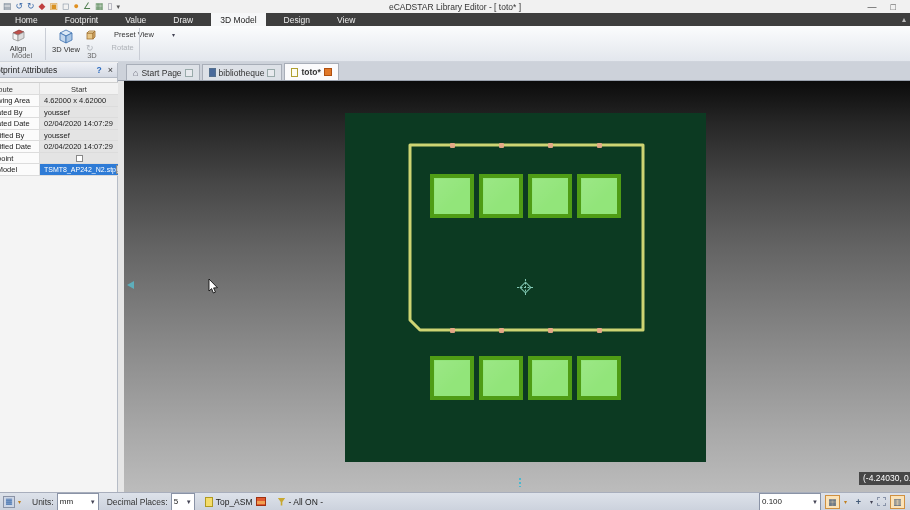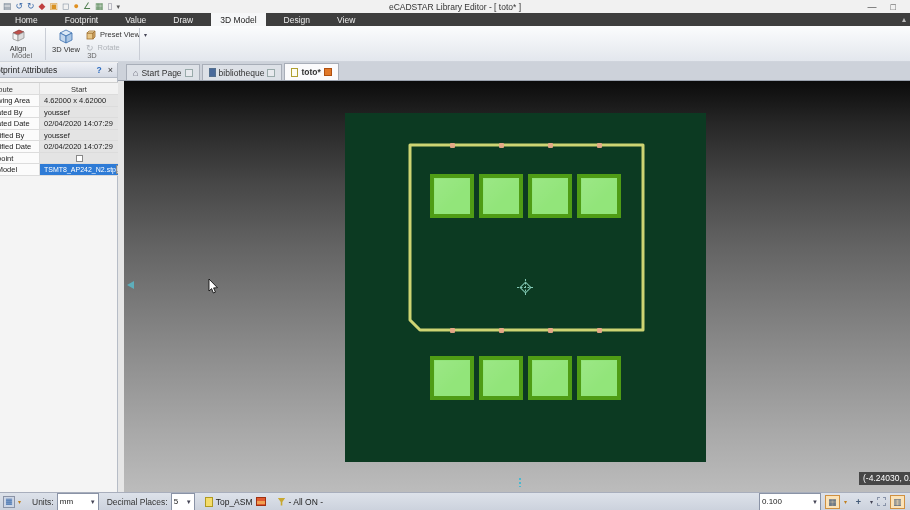--- a/index.html
+++ b/index.html
@@ -29,21 +29,21 @@
   .ribbon-tab.active { background:#f6f7f8; color:#222; }
   .ribbon-collapse { position:absolute; right:4px; top:2px; color:#bbb; font-size:8px; }
   
   .ribbon-body { position:absolute; left:0; top:26px; width:910px; height:36px;
     background:linear-gradient(#fbfcfd,#e3e7ed); border-bottom:1px solid #cfd4dc; }
   .rb-group-label { position:absolute; bottom:1px; font-size:7.5px; color:#666; text-align:center; }
   .rb-sep { position:absolute; top:2px; bottom:1px; width:1px; background:#c9cdd5; }
   .big-btn { position:absolute; top:2px; width:32px; height:30px; display:flex; flex-direction:column;
     align-items:center; justify-content:flex-start; font-size:7.5px; color:#333; cursor:default; }
   .big-btn svg { margin:1px 0 1px; }
-  .small-btn { position:absolute; display:flex; align-items:center; gap:4px; font-size:7.5px; color:#333; height:11px; cursor:default; }
+  .small-btn { position:absolute; display:flex; align-items:center; gap:18px; font-size:7.5px; color:#333; height:11px; cursor:default; }
   .small-btn.disabled { color:#aeb2b8; }
   .small-btn .swatch { display:inline-block; }
   
   .doctab-bar { position:absolute; left:118px; top:62px; width:792px; height:19px;
     background:#cdd2da; border-bottom:1px solid #9aa1ad; display:flex; align-items:flex-end; padding-left:8px; }
   .doctab { display:flex; align-items:center; gap:3px; height:16px; padding:0 6px;
     background:#dde1e7; border:1px solid #a8aeb8; border-bottom:none; font-size:8.5px; color:#333;
     margin-right:2px; cursor:default; }
   .doctab.active { background:#fbfbfc; height:17px; }
   .mini-doc { width:7px; height:9px; background:#fff; border:1px solid #55708e; display:inline-block; }

